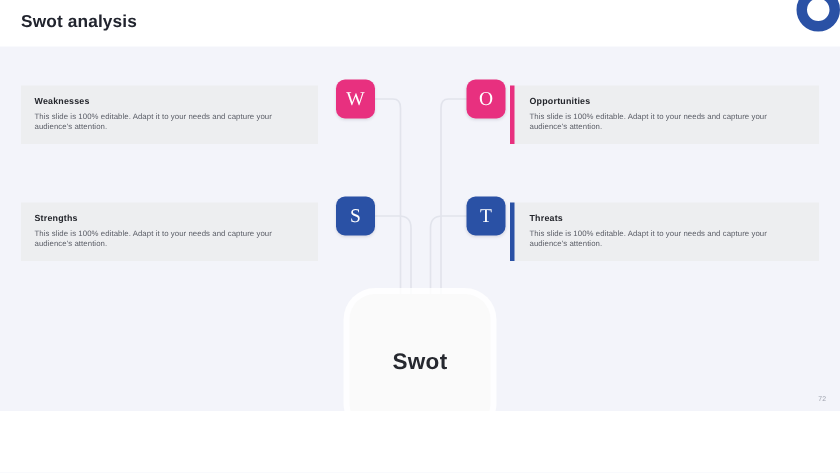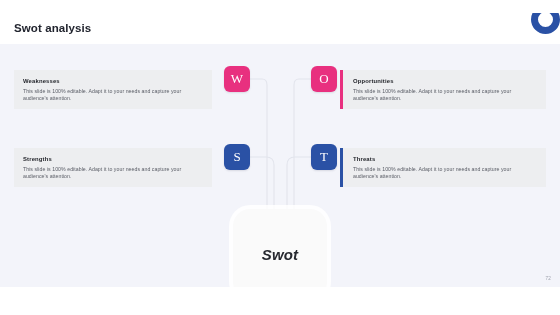--- a/index.html
+++ b/index.html
@@ -12,21 +12,20 @@
     overflow: hidden;
     font-family: "Liberation Sans", sans-serif;
     background: #ffffff;
   }
   #slide {
     position: relative;
     width: 560px;
     height: 274px;
     background: #f3f4fa;
     overflow: hidden;
-    margin-top: 13px;
   }
   
   #header-band {
     position: absolute;
     left: 0; top: 0;
     width: 560px; height: 31px;
     background: #ffffff;
   }
   #page-title {
     position: absolute;
@@ -124,21 +123,20 @@
     display: flex;
     align-items: center;
     justify-content: center;
     box-shadow: 0 0 0 4px rgba(255,255,255,0.85);
   }
   #center-label {
     font-size: 15px;
     font-weight: bold;
     color: #26282f;
     letter-spacing: 0.2px;
-    font-style: italic;
   }
   
   #page-number {
     position: absolute;
     right: 9px; bottom: 6px;
     font-size: 4.6px;
     color: #9ea2ad;
     letter-spacing: 0.2px;
   }
 </style>

